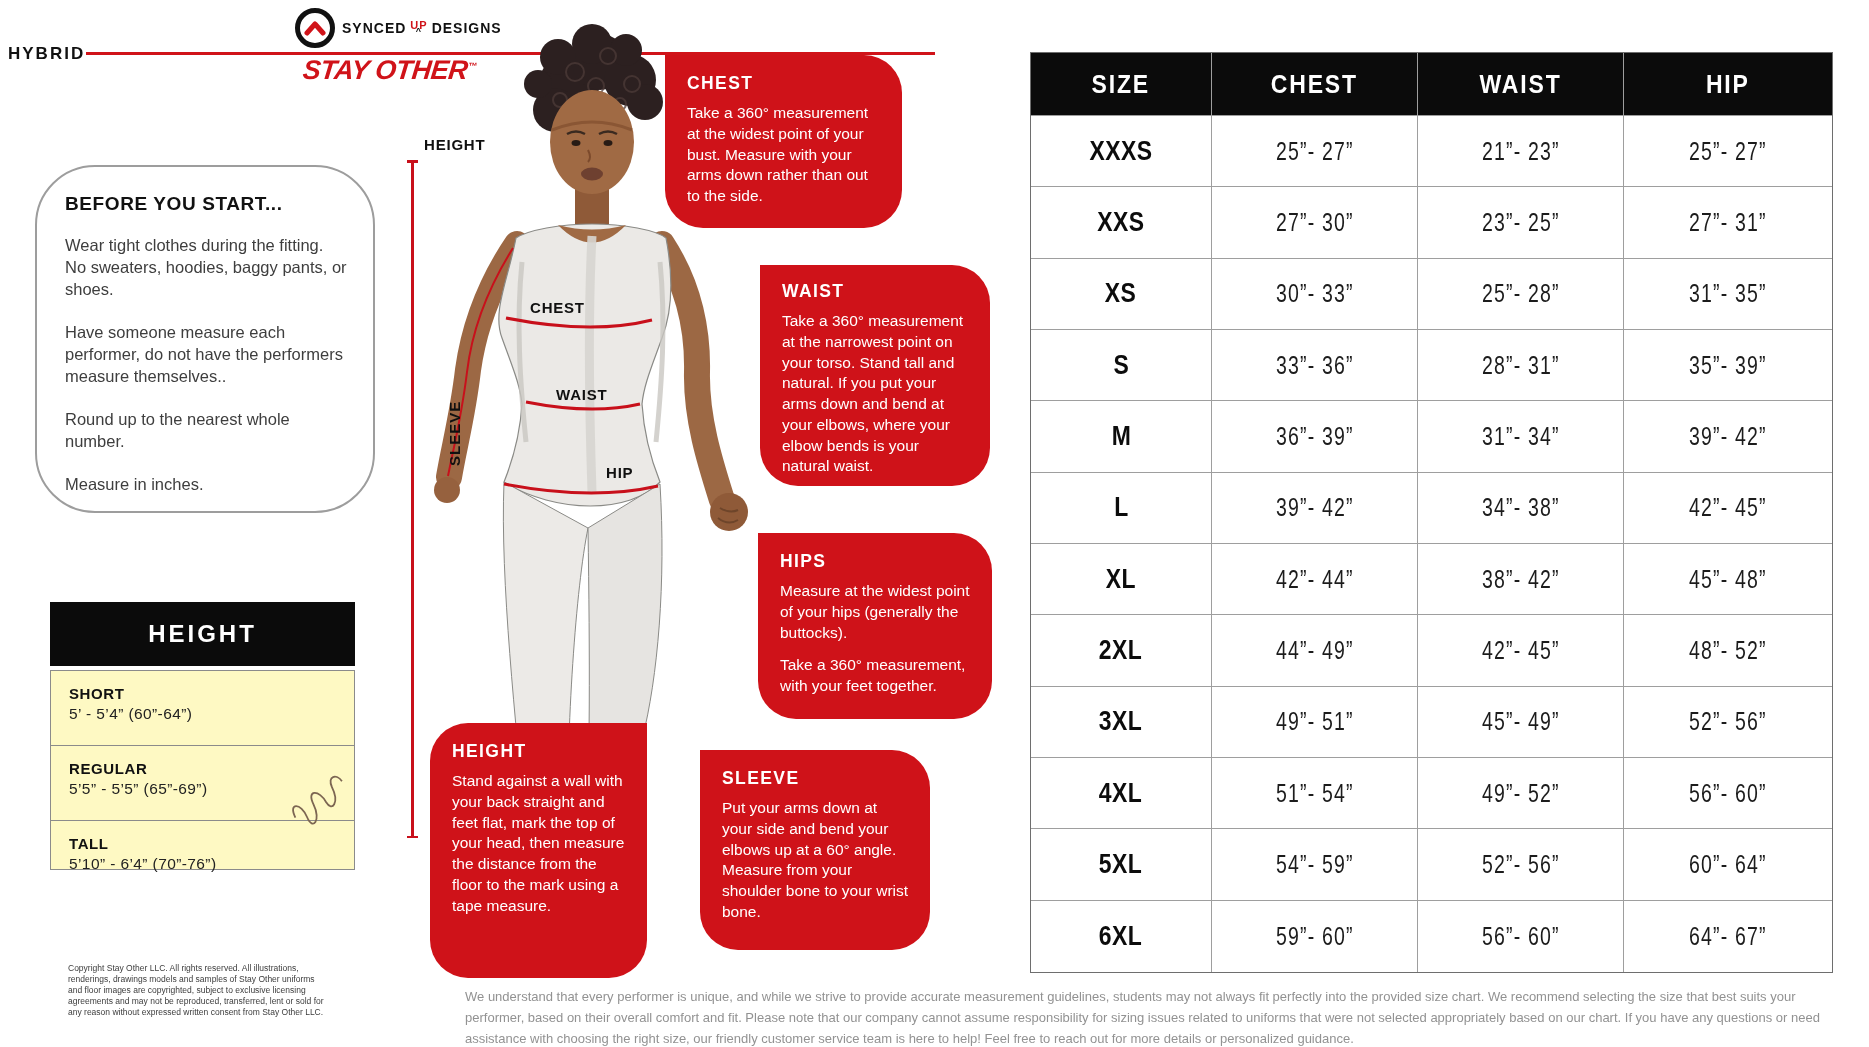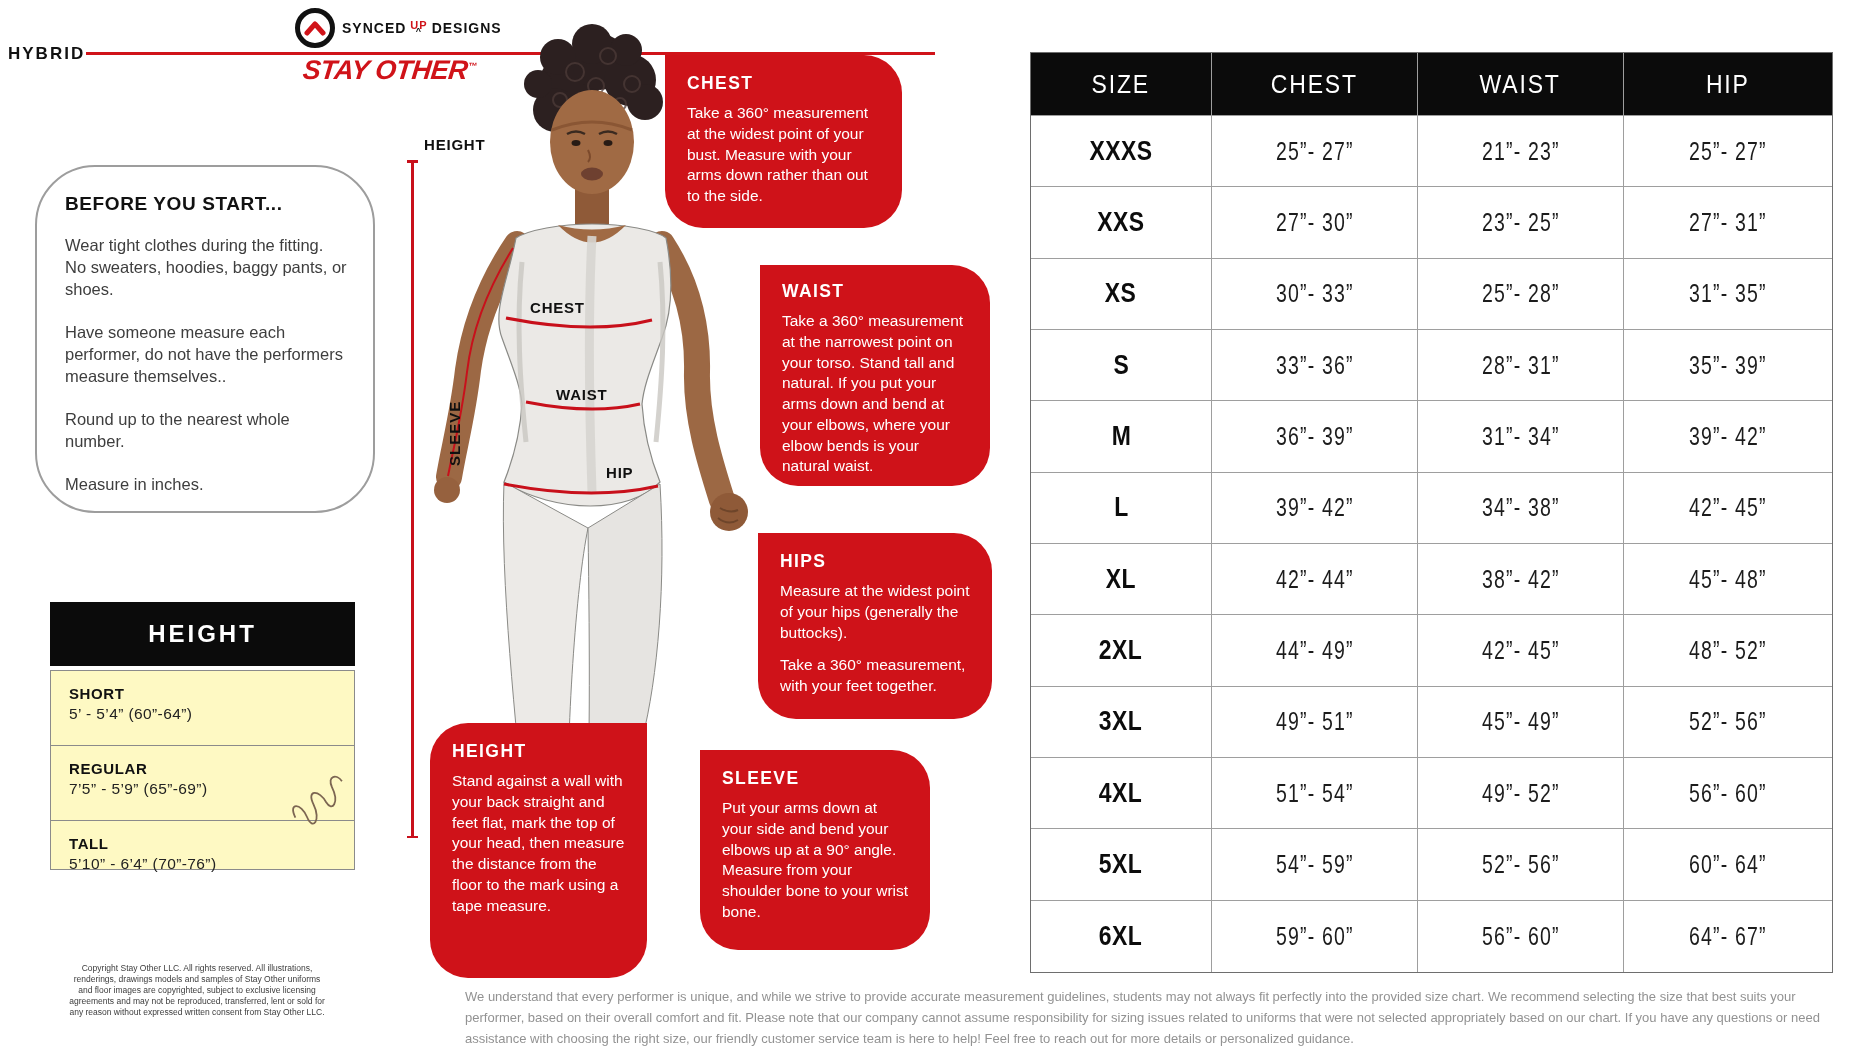--- a/index.html
+++ b/index.html
@@ -30,21 +30,21 @@
   
   .htable-head{left:50px;top:602px;width:305px;height:64px;background:#0b0b0b;color:#fff;
                display:flex;align-items:center;justify-content:center;font-size:24px;font-weight:700;letter-spacing:3px;}
   .htable-body{left:50px;top:670px;width:305px;height:200px;border:1.5px solid #8b8b8b;box-sizing:border-box;background:#fef9c3;}
   .htable-row{height:75px;box-sizing:border-box;border-bottom:1.5px solid #8b8b8b;padding:14px 0 0 18px;}
   .htable-row:last-child{border-bottom:none;}
   .htable-row .lbl{font-size:15px;font-weight:700;letter-spacing:.6px;color:#111;}
   .htable-row .val{font-size:15.5px;color:#222;margin-top:3px;letter-spacing:.4px;}
 
   
-  .copyright{left:68px;top:963px;width:258px;font-size:8.5px;line-height:1.3;color:#3c3c3c;text-align:center;}
+  .copyright{left:68px;top:963px;width:258px;font-size:8.5px;line-height:1.3;color:#3c3c3c;}
 
   
   .figlabel{font-size:15px;font-weight:700;letter-spacing:.8px;color:#101010;}
   .height-line{left:411px;top:160px;width:2.5px;height:678px;background:#c8101b;}
   .height-line:before,.height-line:after{content:"";position:absolute;left:-4px;width:11px;height:2.5px;background:#c8101b;}
   .height-line:before{top:0;} .height-line:after{bottom:0;}
   .sleeve-label{left:446px;top:368px;height:98px;writing-mode:vertical-rl;transform:rotate(180deg);
                 font-size:15px;font-weight:700;letter-spacing:1px;color:#101010;}
 
   
@@ -59,21 +59,21 @@
   .co-sleeve{left:700px;top:750px;width:230px;height:200px;border-top-left-radius:0;}
 
   
   .sizetable{left:1030px;top:52px;width:803px;height:921px;border:1.5px solid #6e6e6e;box-sizing:border-box;
              display:grid;grid-template-columns:181px 206px 206px 1fr;
              grid-template-rows:63px repeat(12, 1fr);background:#fff;}
   .sizetable .cell{display:flex;align-items:center;justify-content:center;
                    border-right:1px solid #9e9e9e;border-bottom:1px solid #9e9e9e;}
   .sizetable .cell.lastcol{border-right:none;}
   .sizetable .cell.lastrow{border-bottom:none;}
-  .sizetable .hcell{background:#0b0b0b;color:#fff;font-size:25px;font-weight:400;letter-spacing:2px;}
+  .sizetable .hcell{background:#0b0b0b;color:#fff;font-size:25px;font-weight:700;letter-spacing:2px;}
   .sizetable .hcell span{display:inline-block;transform:scaleX(.92);}
   .szlabel{font-size:27px;font-weight:700;color:#0c0c0c;}
   .szlabel span{display:inline-block;transform:scaleX(.85);letter-spacing:.5px;}
   .szval{font-size:25px;font-weight:400;color:#1c1c1c;}
   .szval span{display:inline-block;transform:scaleX(.78);letter-spacing:1.5px;}
 
   
   .disclaimer{left:465px;top:986px;width:1380px;font-size:13px;line-height:1.62;color:#929292;}
 </style>
 </head>
@@ -113,21 +113,21 @@
   </div>
 
   <div class="abs htable-head">HEIGHT</div>
   <div class="abs htable-body">
     <div class="htable-row">
       <div class="lbl">SHORT</div>
       <div class="val">5’ - 5’4” (60”-64”)</div>
     </div>
     <div class="htable-row">
       <div class="lbl">REGULAR</div>
-      <div class="val">7’5” - 5’9” (65”-69”)</div>
+      <div class="val">5’5” - 5’5” (65”-69”)</div>
     </div>
     <div class="htable-row">
       <div class="lbl">TALL</div>
       <div class="val">5’10” - 6’4” (70”-76”)</div>
     </div>
   </div>
 
   <svg class="abs" style="left:270px;top:22px;" width="520" height="850" viewBox="0 0 520 850">
 
     <g fill="#2c2020">
@@ -212,21 +212,21 @@
     <h3>HIPS</h3>
     <p>Measure at the widest point of your hips (generally the buttocks).</p>
     <p>Take a 360° measurement, with your feet together.</p>
   </div>
   <div class="abs callout co-height">
     <h3>HEIGHT</h3>
     <p>Stand against a wall with your back straight and feet flat, mark the top of your head, then measure the distance from the floor to the mark using a tape measure.</p>
   </div>
   <div class="abs callout co-sleeve">
     <h3>SLEEVE</h3>
-    <p>Put your arms down at your side and bend your elbows up at a 90° angle. Measure from your shoulder bone to your wrist bone.</p>
+    <p>Put your arms down at your side and bend your elbows up at a 60° angle. Measure from your shoulder bone to your wrist bone.</p>
   </div>
 
   <div class="abs sizetable">
     <div class="cell hcell">
         <span>SIZE</span>
       </div>
     <div class="cell hcell">
         <span>CHEST</span>
       </div>
     <div class="cell hcell">

